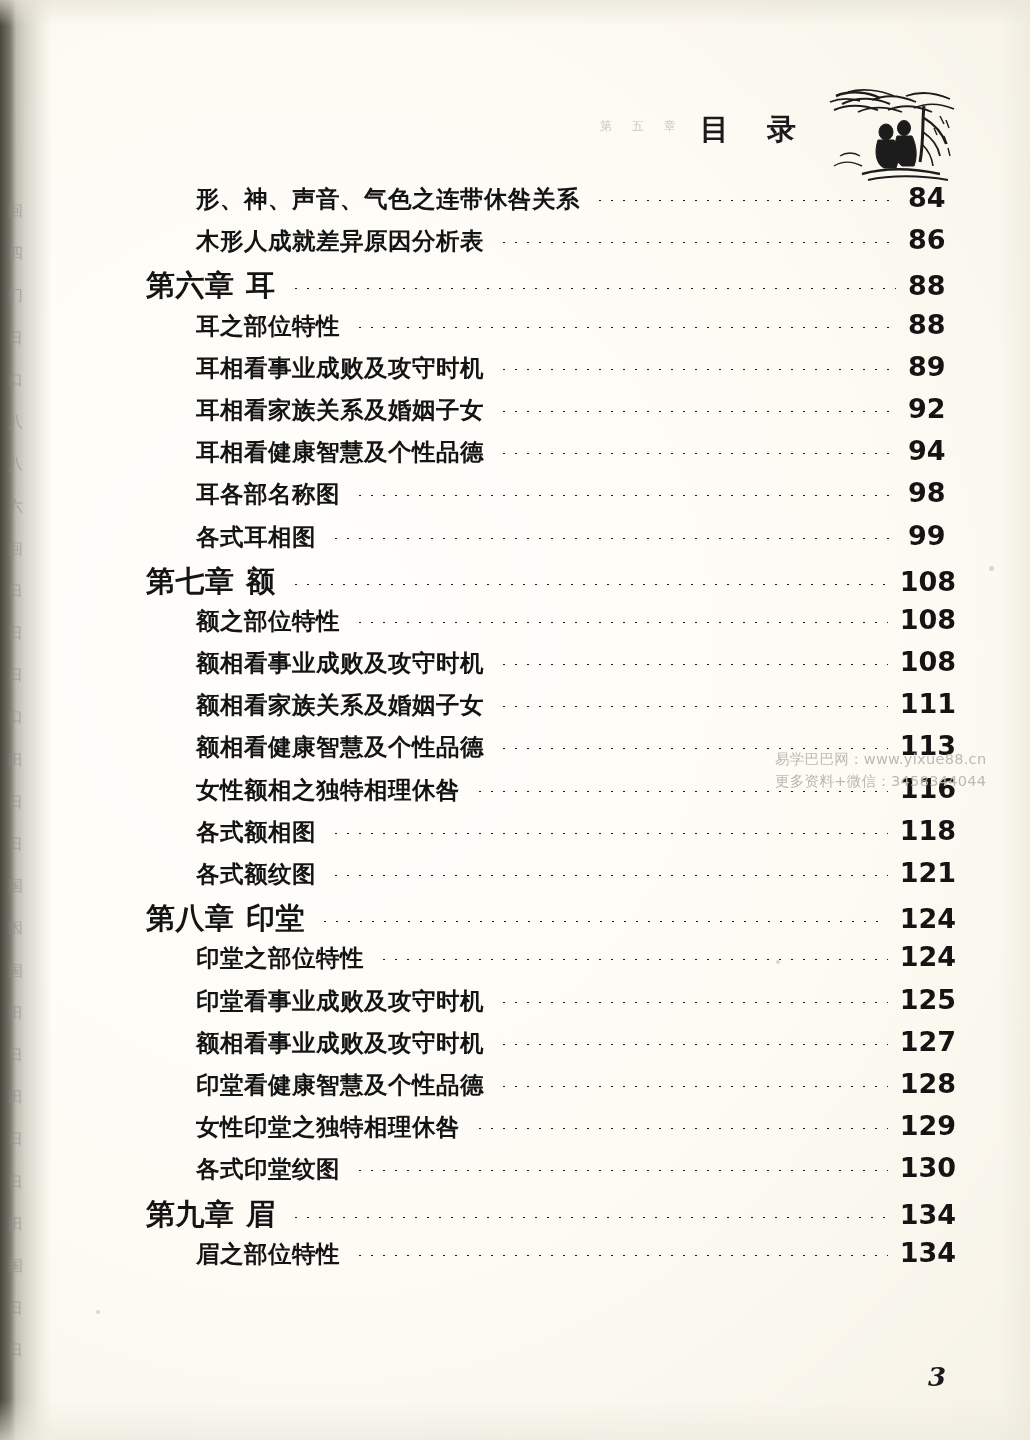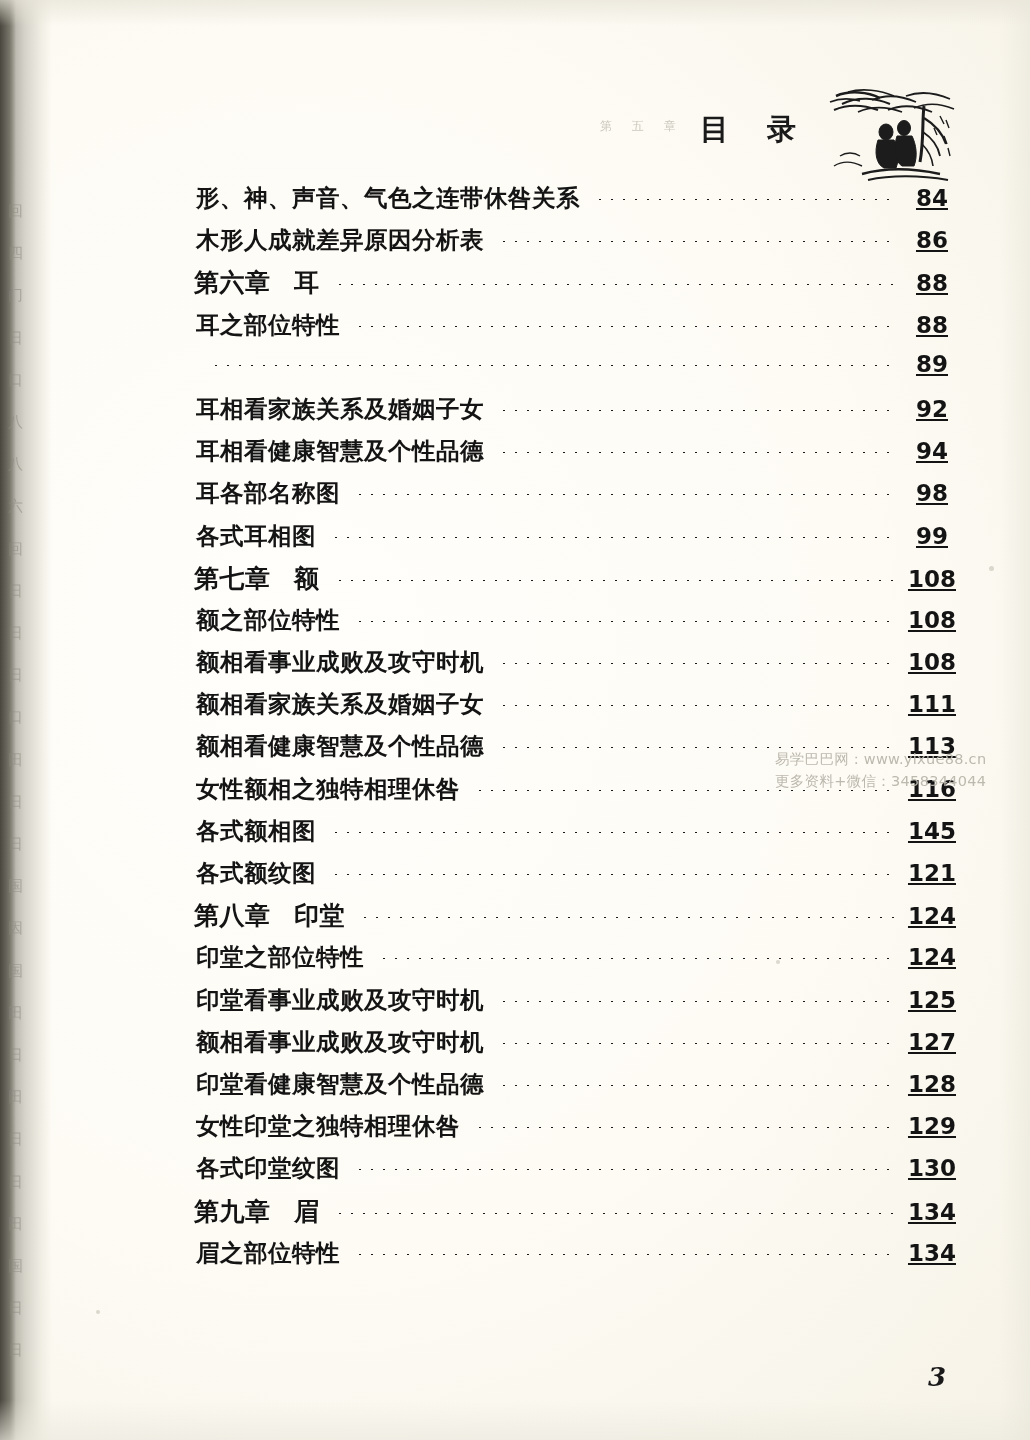--- a/index.html
+++ b/index.html
@@ -119,48 +119,46 @@
     padding-right: 74px;
     color: #141414;
   }
   .toc-row .label {
     white-space: nowrap;
     font-size: 23.5px;
     font-weight: bold;
     letter-spacing: .5px;
   }
   .toc-row.chapter .label {
-    font-size: 25px;
-    margin-left: 48px;
+    font-size: 29px;
   }
   .toc-row.chapter .chap-no {
     display: inline-block;
     min-width: 100px;
   }
   .toc-row.entry {
     padding-left: 196px;
   }
   .toc-row .leader {
     flex: 1 1 auto;
     margin: 0 12px 0 14px;
     height: 1px;
     position: relative;
     top: -6px;
     background-image: radial-gradient(circle, #1a1a1a 1.1px, rgba(0,0,0,0) 1.3px);
     background-size: 12px 4px;
     background-repeat: repeat-x;
     background-position: left center;
   }
   .toc-row .page {
-    font-size: 23px;
+    font-size: 27px;
     font-weight: bold;
     min-width: 48px;
-    text-align: center;
+    text-align: left;
     letter-spacing: 0px;
-    text-decoration: underline;
   }
 
   
   #watermark {
     position: absolute;
     left: 775px;
     top: 700px;
     color: #b9b6ab;
     font-size: 14.5px;
     line-height: 22px;
@@ -281,20 +279,21 @@
         <span class="label"><span class="chap-no">第六章</span><span>耳</span></span>
         <span class="leader"></span>
         <span class="page">88</span>
       </div>
       <div class="toc-row entry">
         <span class="label">耳之部位特性</span>
         <span class="leader"></span>
         <span class="page">88</span>
       </div>
       <div class="toc-row entry">
+        <span class="label">耳相看事业成败及攻守时机</span>
         <span class="leader"></span>
         <span class="page">89</span>
       </div>
       <div class="toc-row entry">
         <span class="label">耳相看家族关系及婚姻子女</span>
         <span class="leader"></span>
         <span class="page">92</span>
       </div>
       <div class="toc-row entry">
         <span class="label">耳相看健康智慧及个性品德</span>
@@ -337,21 +336,21 @@
         <span class="page">113</span>
       </div>
       <div class="toc-row entry">
         <span class="label">女性额相之独特相理休咎</span>
         <span class="leader"></span>
         <span class="page">116</span>
       </div>
       <div class="toc-row entry">
         <span class="label">各式额相图</span>
         <span class="leader"></span>
-        <span class="page">145</span>
+        <span class="page">118</span>
       </div>
       <div class="toc-row entry">
         <span class="label">各式额纹图</span>
         <span class="leader"></span>
         <span class="page">121</span>
       </div>
       <div class="toc-row chapter">
         <span class="label"><span class="chap-no">第八章</span><span>印堂</span></span>
         <span class="leader"></span>
         <span class="page">124</span>

